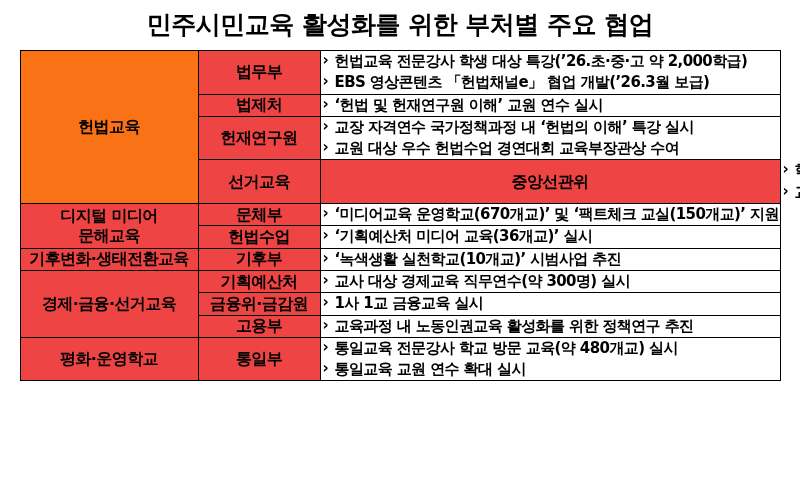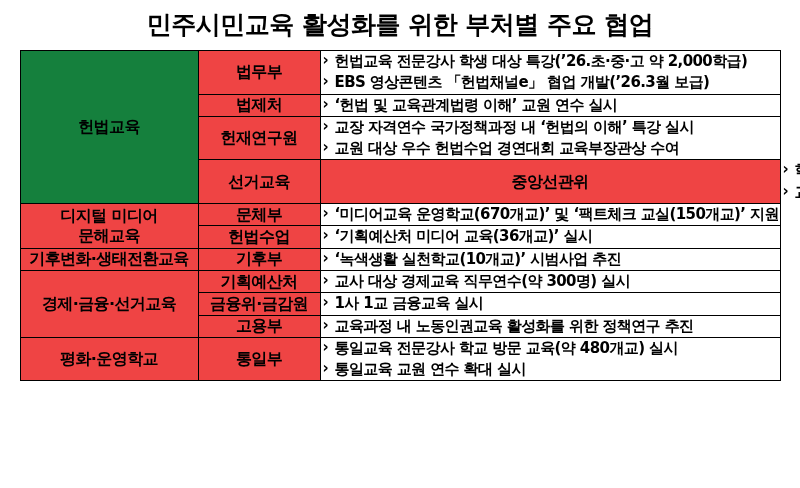--- a/index.html
+++ b/index.html
@@ -46,21 +46,21 @@
   .cat, .org {
     text-align: center;
     font-size: 16px;
     font-weight: bold;
     letter-spacing: -0.6px;
     background: #ef4444;
     line-height: 1.25;
     padding: 4px 2px;
   }
   .cat-plain {
-    background: #15803d;
+    background: #f97316;
   }
   .detail {
     padding: 5px 6px 5px 8px;
     background: #ffffff;
   }
   .detail ul {
     margin: 0;
     padding: 0;
     list-style: none;
     font-weight: bold;
@@ -101,21 +101,21 @@
             <ul>
               <li>헌법교육 전문강사 학생 대상 특강(’26.초·중·고 약 2,000학급)</li>
               <li>EBS 영상콘텐츠 「헌법채널e」 협업 개발(’26.3월 보급)</li>
             </ul>
           </td>
         </tr>
         <tr>
           <td class="org">법제처</td>
           <td class="detail">
             <ul>
-              <li>‘헌법 및 교육관계법령 이해’ 교원 연수 실시</li>
+              <li>‘헌법 및 헌재연구원 이해’ 교원 연수 실시</li>
             </ul>
           </td>
         </tr>
         <tr>
           <td class="org">헌재연구원</td>
           <td class="detail">
             <ul>
               <li>교장 자격연수 국가정책과정 내 ‘헌법의 이해’ 특강 실시</li>
               <li>교원 대상 우수 헌법수업 경연대회 교육부장관상 수여</li>
             </ul>

